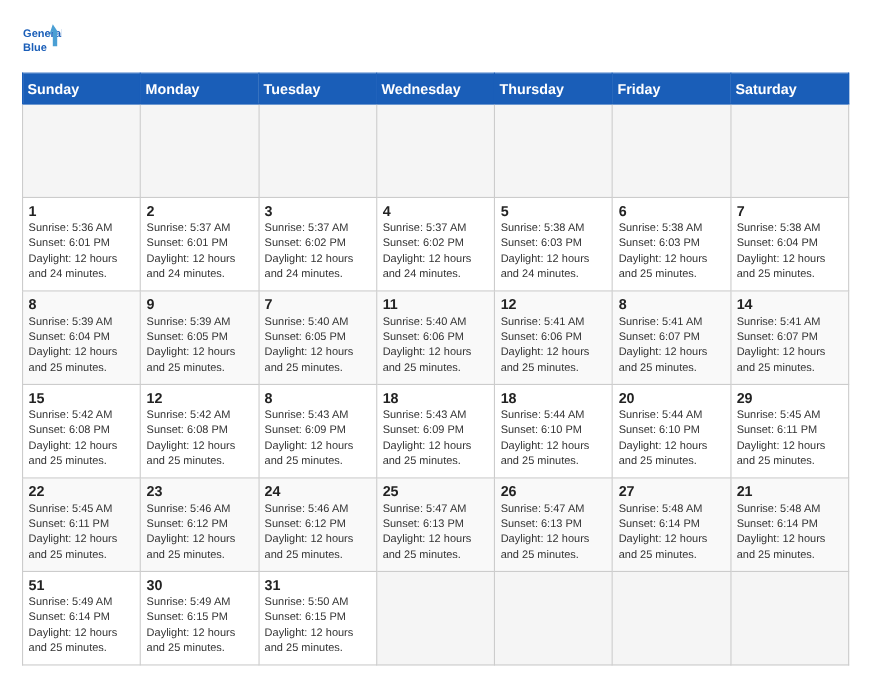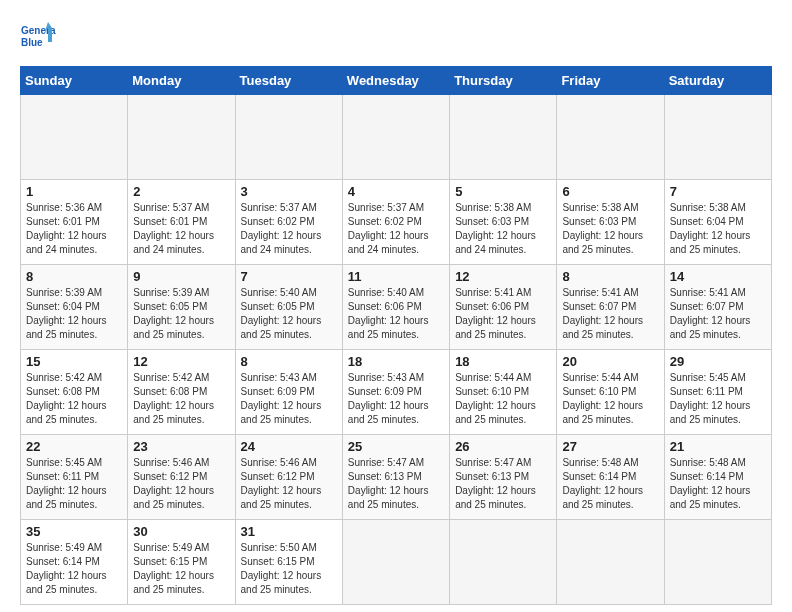--- a/index.html
+++ b/index.html
@@ -316,21 +316,21 @@
         <td>
           <span class="day-num">21</span>
           <div class="day-info" style="white-space: pre-line;">Sunrise: 5:48 AM
 Sunset: 6:14 PM
 Daylight: 12 hours
 and 25 minutes.</div>
         </td>
       </tr>
       <tr>
         <td>
-          <span class="day-num">35</span>
+          <span class="day-num">51</span>
           <div class="day-info" style="white-space: pre-line;">Sunrise: 5:49 AM
 Sunset: 6:14 PM
 Daylight: 12 hours
 and 25 minutes.</div>
         </td>
         <td>
           <span class="day-num">30</span>
           <div class="day-info" style="white-space: pre-line;">Sunrise: 5:49 AM
 Sunset: 6:15 PM
 Daylight: 12 hours

